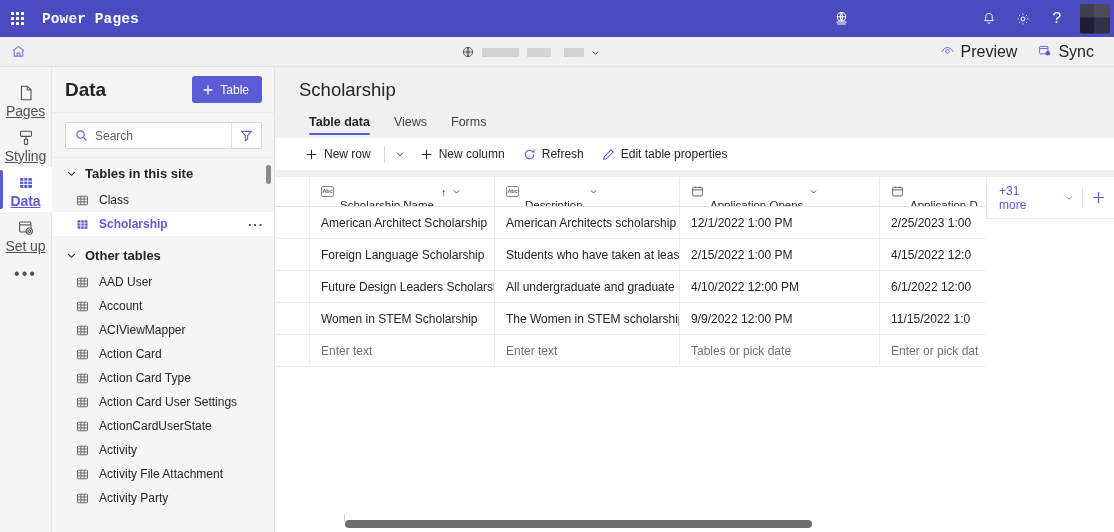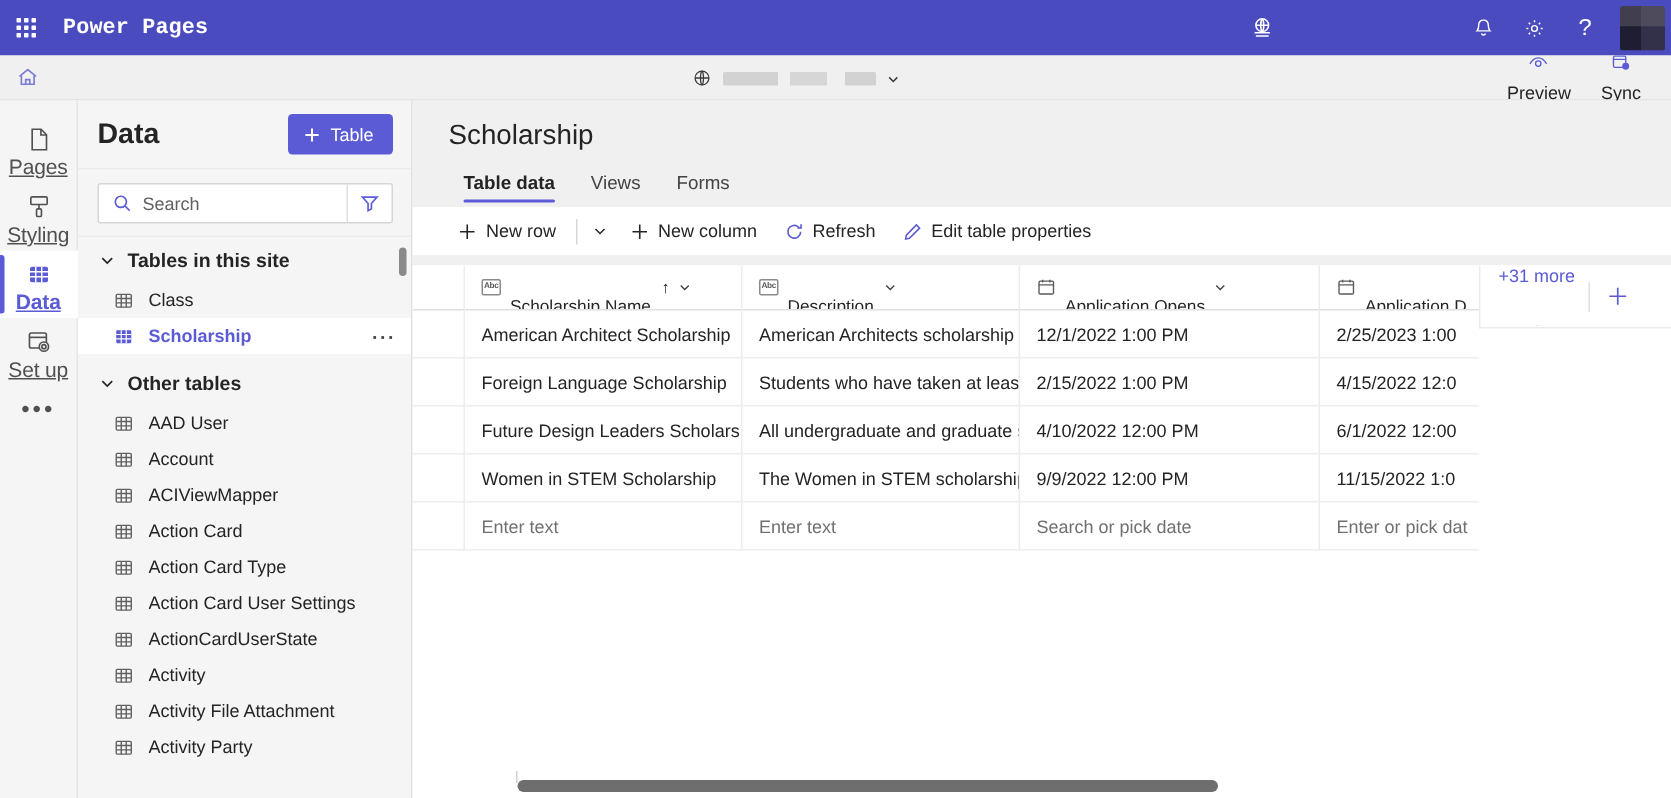--- a/index.html
+++ b/index.html
@@ -79,22 +79,22 @@
   }
   .site-name-blur {
     width: 102px; height: 9px; border-radius: 1px;
     background: linear-gradient(90deg,
       #d2d2d2 0 36%, #f0f0f0 36% 44%, #d6d6d6 44% 68%, #f0f0f0 68% 80%, #d2d2d2 80% 100%);
   }
   .sitebar-right {
     margin-left: auto; display: flex; align-items: center; gap: 4px; padding-right: 12px;
   }
   .sb-action {
-    display: flex; align-items: center; gap: 6px; padding: 4px 8px;
-    font-size: 12px; color: #242424; cursor: pointer; border-radius: 2px; flex-direction: column;
+    display: flex; align-items: flex-start; gap: 6px; padding: 4px 8px;
+    font-size: 16px; color: #242424; cursor: pointer; border-radius: 2px;
   }
 
   
   .rail {
     position: absolute; top: 67px; left: 0; width: 52px; bottom: 0;
     background: #f5f5f5; border-right: 1px solid #e6e6e6;
     display: flex; flex-direction: column; align-items: center; padding-top: 10px;
   }
   .rail-item {
     position: relative; width: 52px; padding: 6px 0 5px;
@@ -227,21 +227,21 @@
   }
 
   
   .more-panel {
     position: absolute; top: 0; right: 0; width: 128px; height: 42px;
     background: #fff; border-left: 1px solid #ebebeb; border-bottom: 1px solid #ebebeb;
     display: flex; align-items: center; z-index: 5;
   }
   .more-chip {
     font-size: 12px; color: #5b5bd6; display: flex; align-items: center; gap: 25px;
-    padding: 0 9px 0 12px; cursor: pointer; height: 100%; flex-direction: column;
+    padding: 0 9px 0 12px; cursor: pointer; height: 100%;
   }
   .more-sep { width: 1px; height: 20px; background: #e0e0e0; }
   .add-col {
     width: 36px; height: 100%; display: flex; align-items: center; justify-content: center;
     color: #5b5bd6; cursor: pointer;
   }
   .more-mask {
     position: absolute; top: 42px; right: 0; width: 128px; bottom: 0;
     background: #fff; z-index: 4;
   }
@@ -655,21 +655,21 @@
           <div class="gcell c-desc">The Women in STEM scholarship i...</div>
           <div class="gcell c-open">9/9/2022 12:00 PM</div>
           <div class="gcell c-due">11/15/2022 1:0</div>
           <div class="gcell c-extra"></div>
         </div>
 
         <div class="grow data new">
           <div class="gcell c-sel"></div>
           <div class="gcell c-name">Enter text</div>
           <div class="gcell c-desc">Enter text</div>
-          <div class="gcell c-open">Search or pick date</div>
+          <div class="gcell c-open">Tables or pick date</div>
           <div class="gcell c-due">Enter or pick dat</div>
           <div class="gcell c-extra"></div>
         </div>
       </div>
 
       <div class="more-mask"></div>
       <div class="more-panel">
         <div class="more-chip">
           <span>+31 more</span>
           <svg width="10" height="10" viewBox="0 0 12 12" fill="none" stroke="#5b5bd6" stroke-width="1.2">

